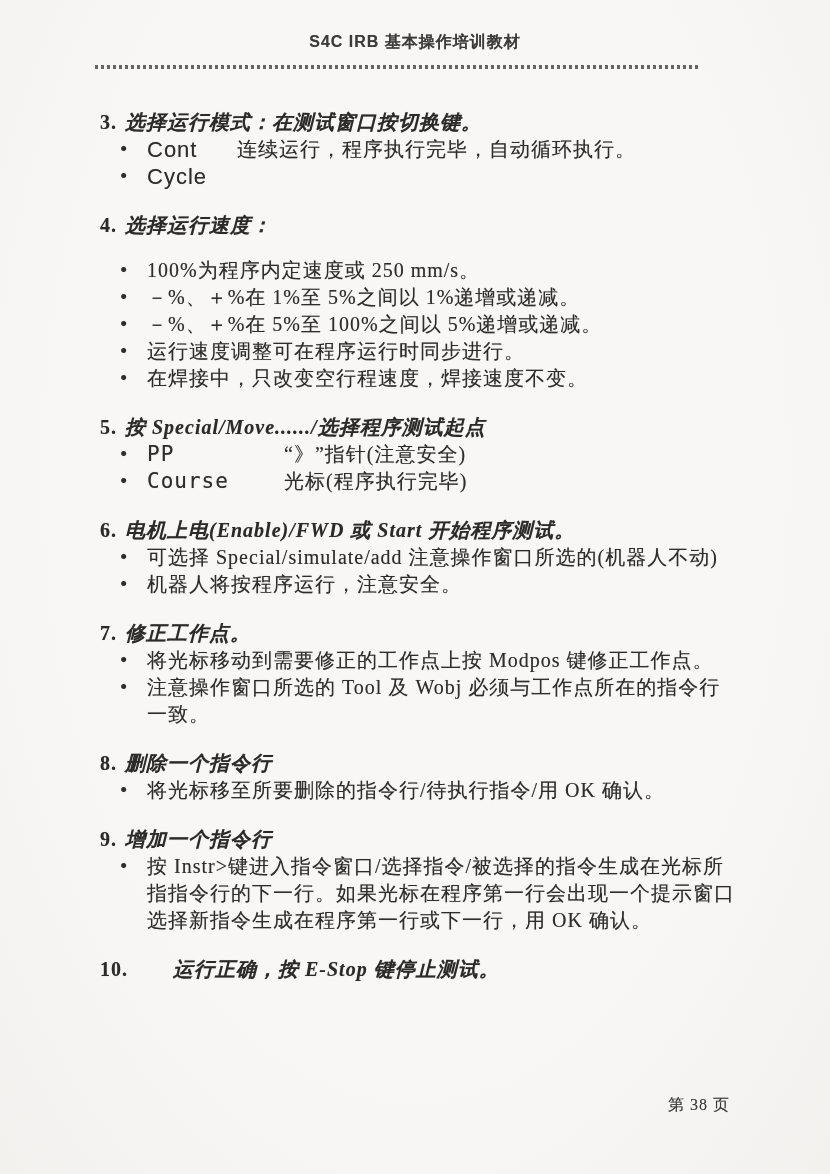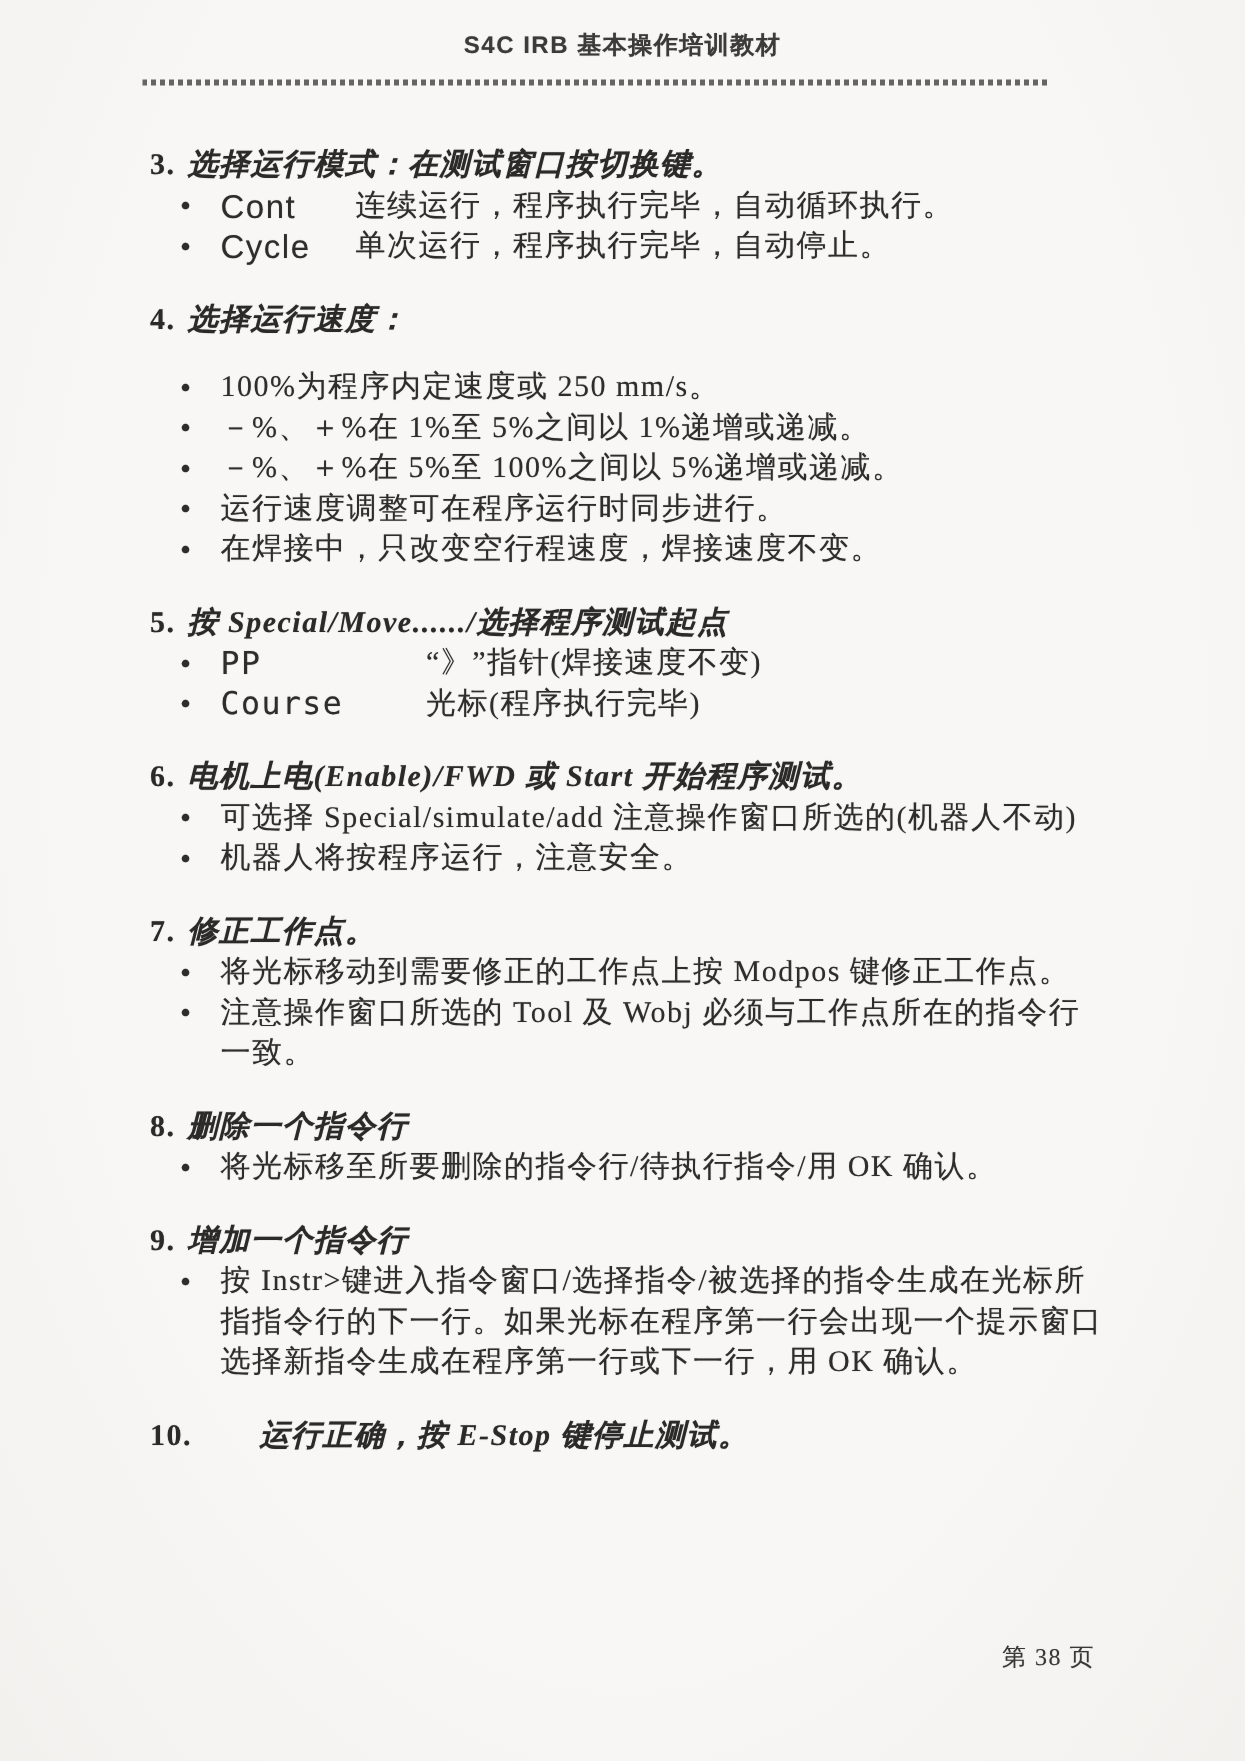--- a/index.html
+++ b/index.html
@@ -11,21 +11,21 @@
     font-family: "Liberation Serif", serif;
     position: relative;
     overflow: hidden;
   }
   .page {
     position: absolute;
     inset: 0;
     background: radial-gradient(ellipse at 50% 40%, #f8f7f5 60%, #f2f1ee 100%);
   }
   
-  .header { padding-top: 20px; }
+  .header { padding-top: 32px; }
   .header-title {
     text-align: center;
     font-family: "Liberation Sans", sans-serif;
     font-weight: bold;
     font-size: 16px;
     letter-spacing: 1px;
     color: #3c3b39;
     text-shadow: 0 0 0.6px rgba(60,60,60,.5);
   }
   .divider {
@@ -96,21 +96,20 @@
       </div>
       <ul class="bullets">
         <li class="item">
           <span class="bullet">•</span>
           <span class="term">Cont</span>
           <span class="btext">连续运行，程序执行完毕，自动循环执行。</span>
         </li>
         <li class="item">
           <span class="bullet">•</span>
           <span class="term">Cycle</span>
-          <span class="btext">单次运行，程序执行完毕，自动停止。</span>
         </li>
       </ul>
     </div>
 
     <div class="section">
       <div class="heading gap-after">
         <span class="num">4.</span>
         <span class="htext">选择运行速度：</span>
       </div>
       <ul class="bullets">
@@ -139,21 +138,21 @@
 
     <div class="section">
       <div class="heading">
         <span class="num">5.</span>
         <span class="htext">按 Special/Move....../选择程序测试起点</span>
       </div>
       <ul class="bullets">
         <li class="item">
           <span class="bullet">•</span>
           <span class="term-wide">PP</span>
-          <span class="btext">“》”指针(焊接速度不变)</span>
+          <span class="btext">“》”指针(注意安全)</span>
         </li>
         <li class="item">
           <span class="bullet">•</span>
           <span class="term-wide">Course</span>
           <span class="btext">光标(程序执行完毕)</span>
         </li>
       </ul>
     </div>
 
     <div class="section">

